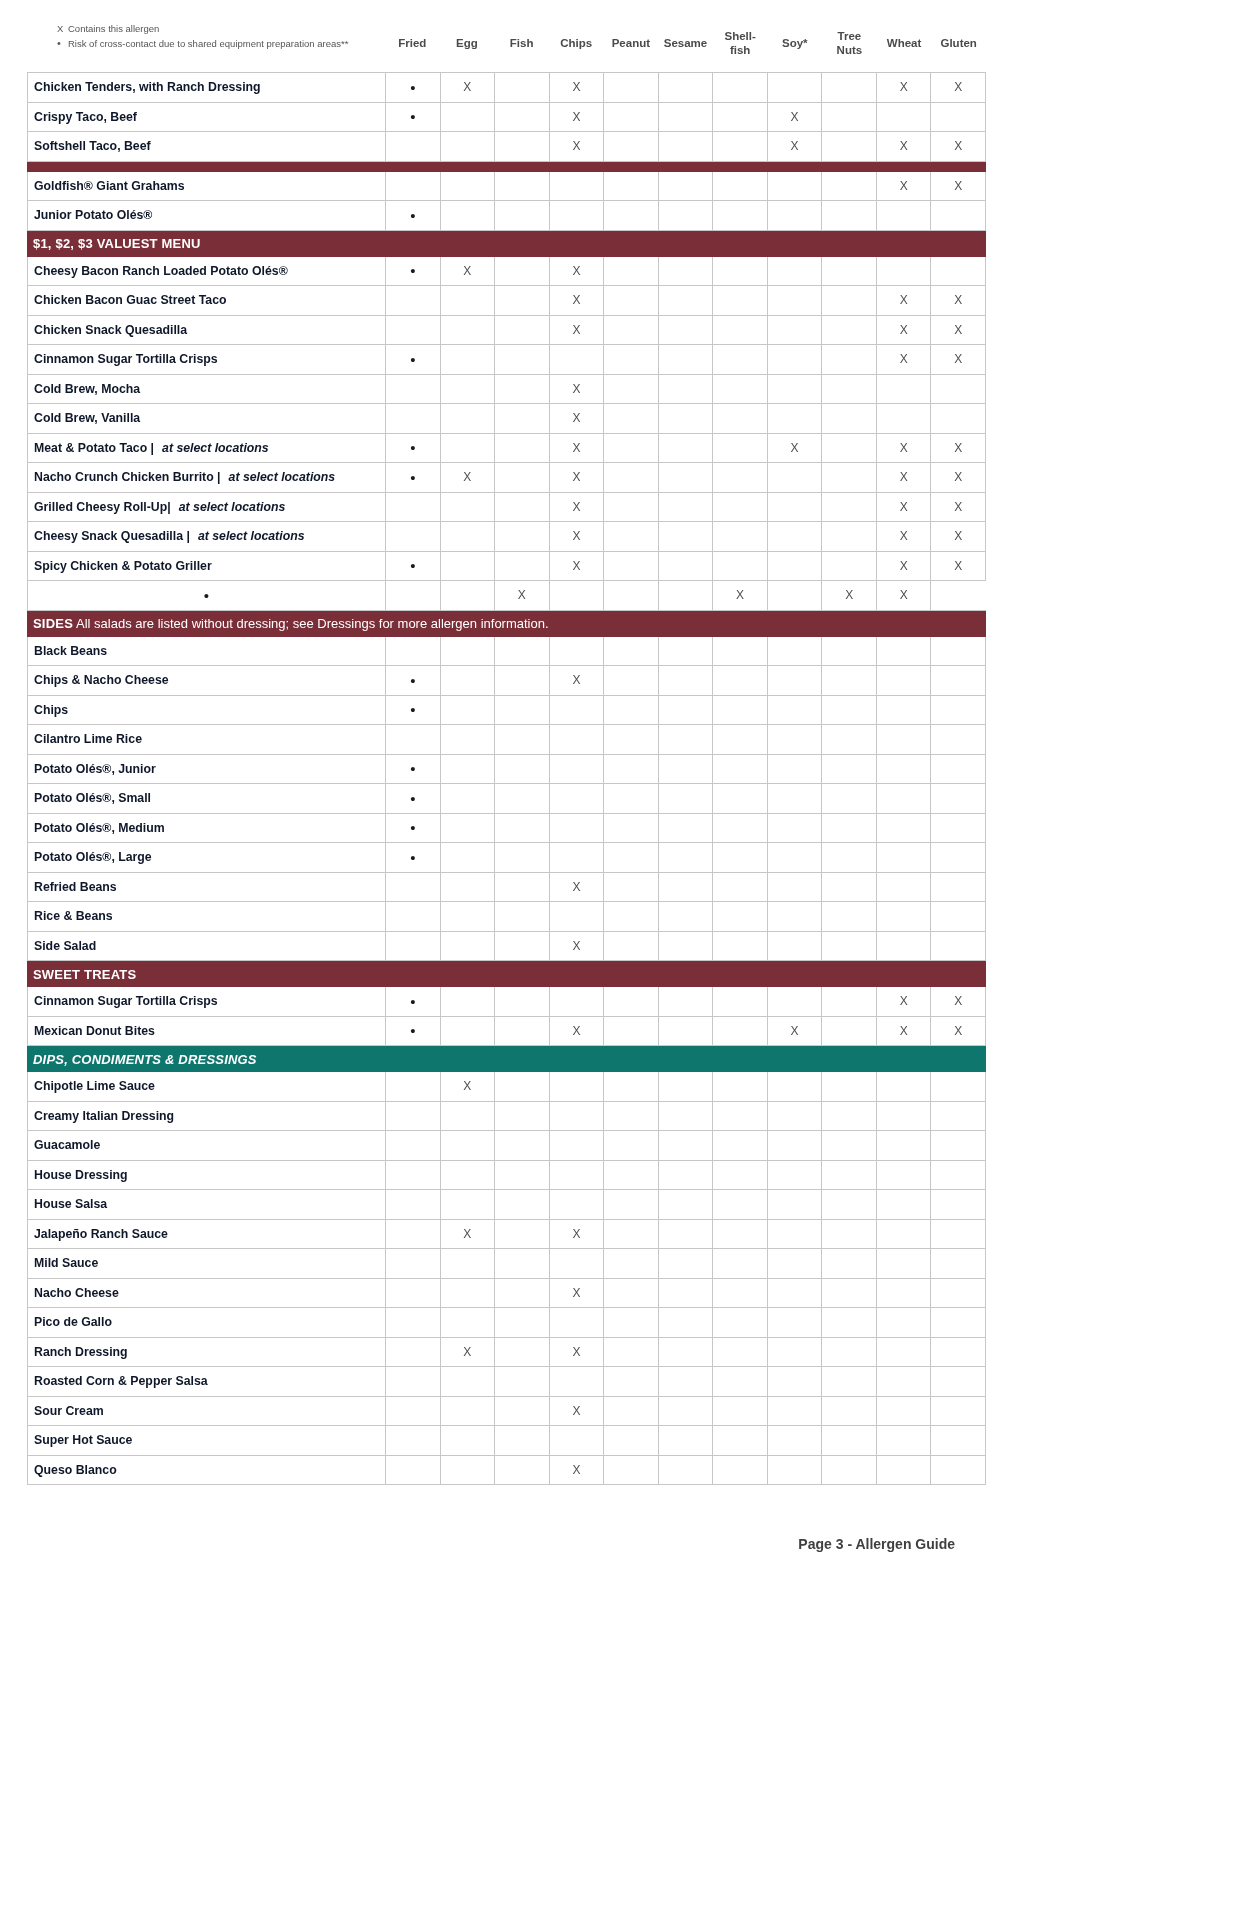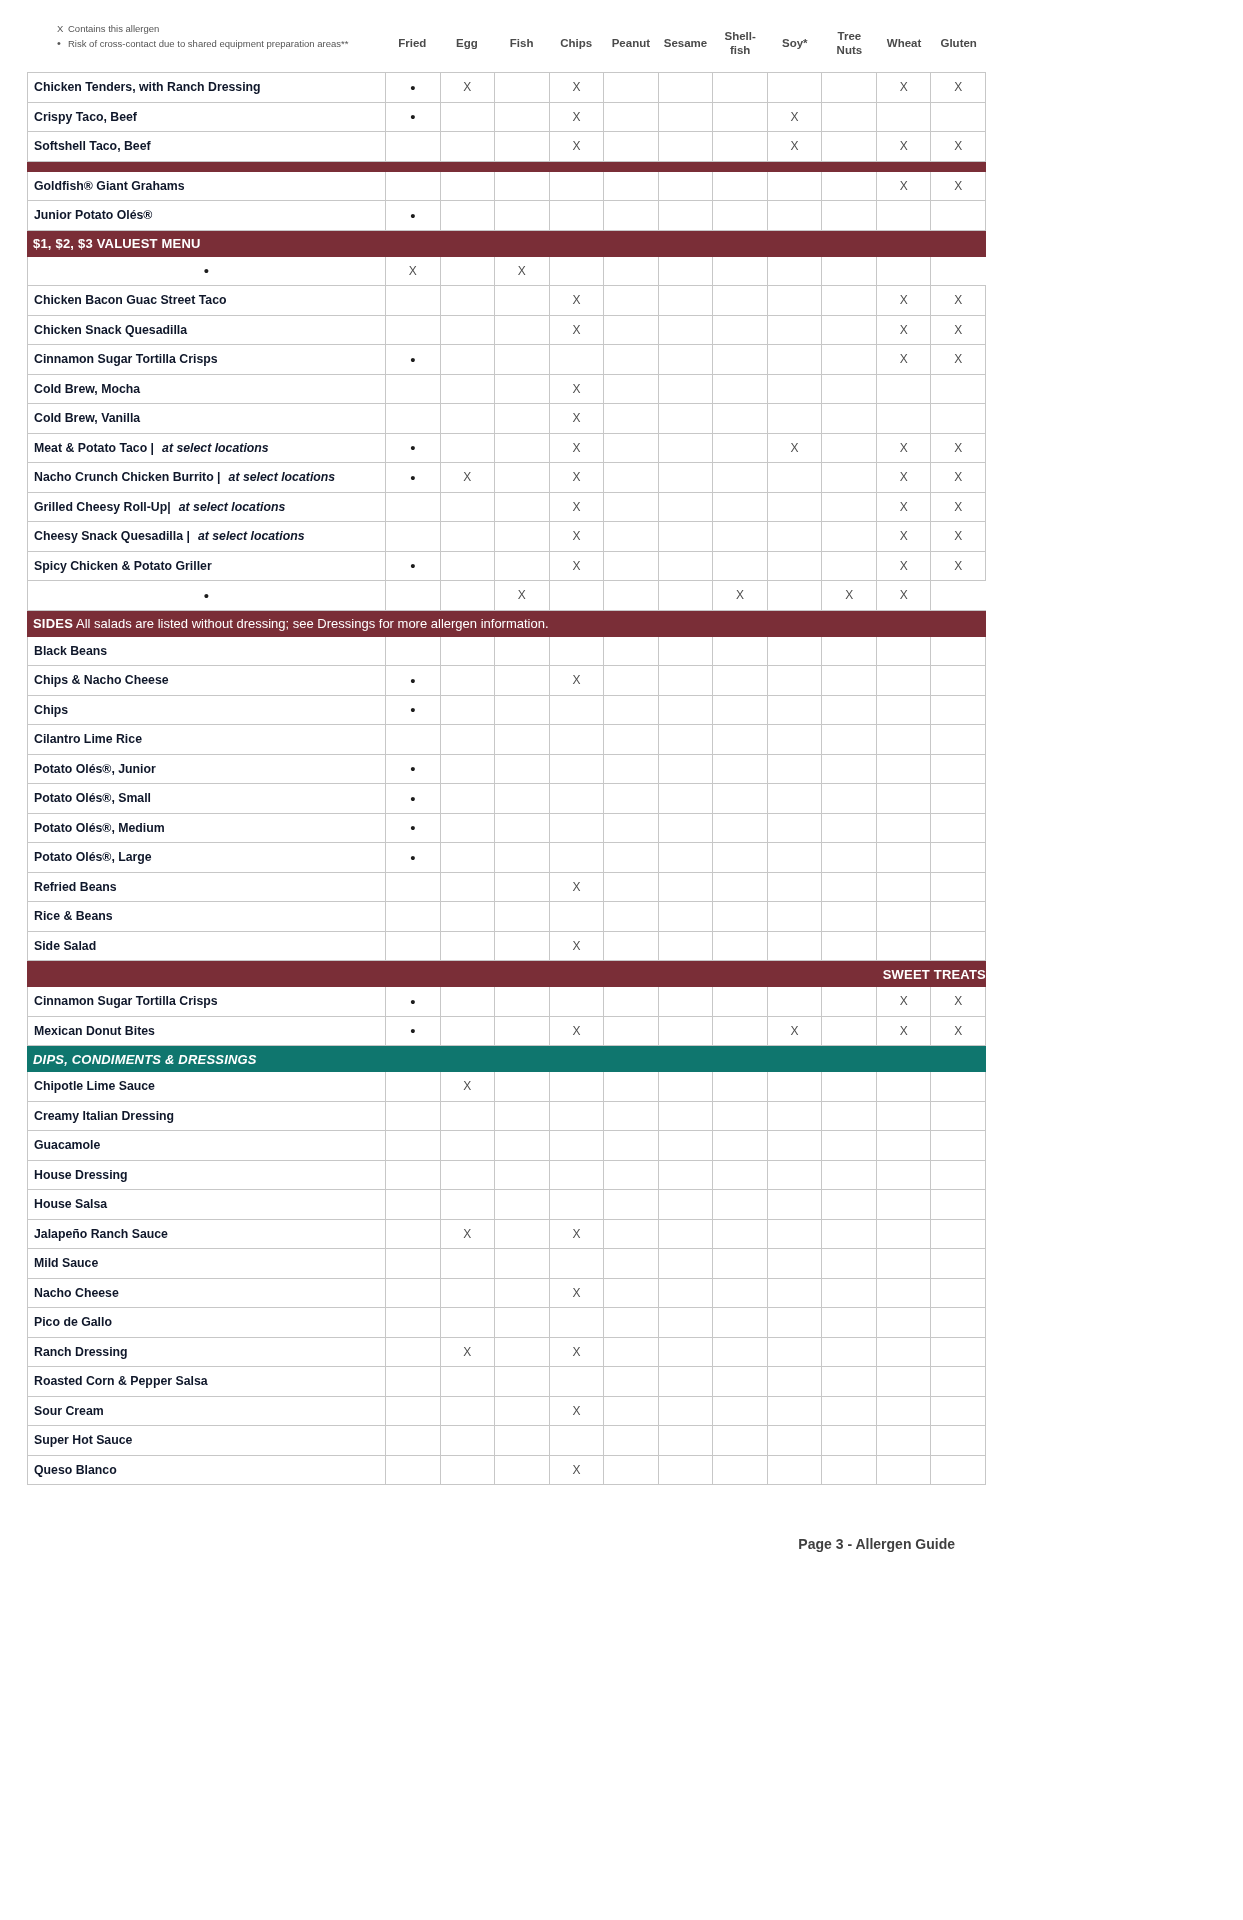--- a/index.html
+++ b/index.html
@@ -140,20 +140,21 @@
         <div class="cell mark-cell"></div>
         <div class="cell mark-cell"></div>
         <div class="cell mark-cell"></div>
         <div class="cell mark-cell"></div>
         <div class="cell mark-cell"></div>
       </div>
       <div class="section-row" style="background: rgb(122, 46, 55);">
         <span class="section-title">$1, $2, $3 VALUEST MENU</span>
       </div>
       <div class="item-row">
+        <div class="cell name-cell">Cheesy Bacon Ranch Loaded Potato Olés®</div>
         <div class="cell mark-cell">
           <span class="dot-mark">•</span>
         </div>
         <div class="cell mark-cell">X</div>
         <div class="cell mark-cell"></div>
         <div class="cell mark-cell">X</div>
         <div class="cell mark-cell"></div>
         <div class="cell mark-cell"></div>
         <div class="cell mark-cell"></div>
         <div class="cell mark-cell"></div>
@@ -487,21 +488,21 @@
         <div class="cell mark-cell"></div>
         <div class="cell mark-cell">X</div>
         <div class="cell mark-cell"></div>
         <div class="cell mark-cell"></div>
         <div class="cell mark-cell"></div>
         <div class="cell mark-cell"></div>
         <div class="cell mark-cell"></div>
         <div class="cell mark-cell"></div>
         <div class="cell mark-cell"></div>
       </div>
-      <div class="section-row" style="background: rgb(122, 46, 55); justify-content: flex-end;">
+      <div class="section-row" style="background: rgb(122, 46, 55);">
         <span class="section-title">SWEET TREATS</span>
       </div>
       <div class="item-row">
         <div class="cell name-cell">Cinnamon Sugar Tortilla Crisps</div>
         <div class="cell mark-cell">
           <span class="dot-mark">•</span>
         </div>
         <div class="cell mark-cell"></div>
         <div class="cell mark-cell"></div>
         <div class="cell mark-cell"></div>

